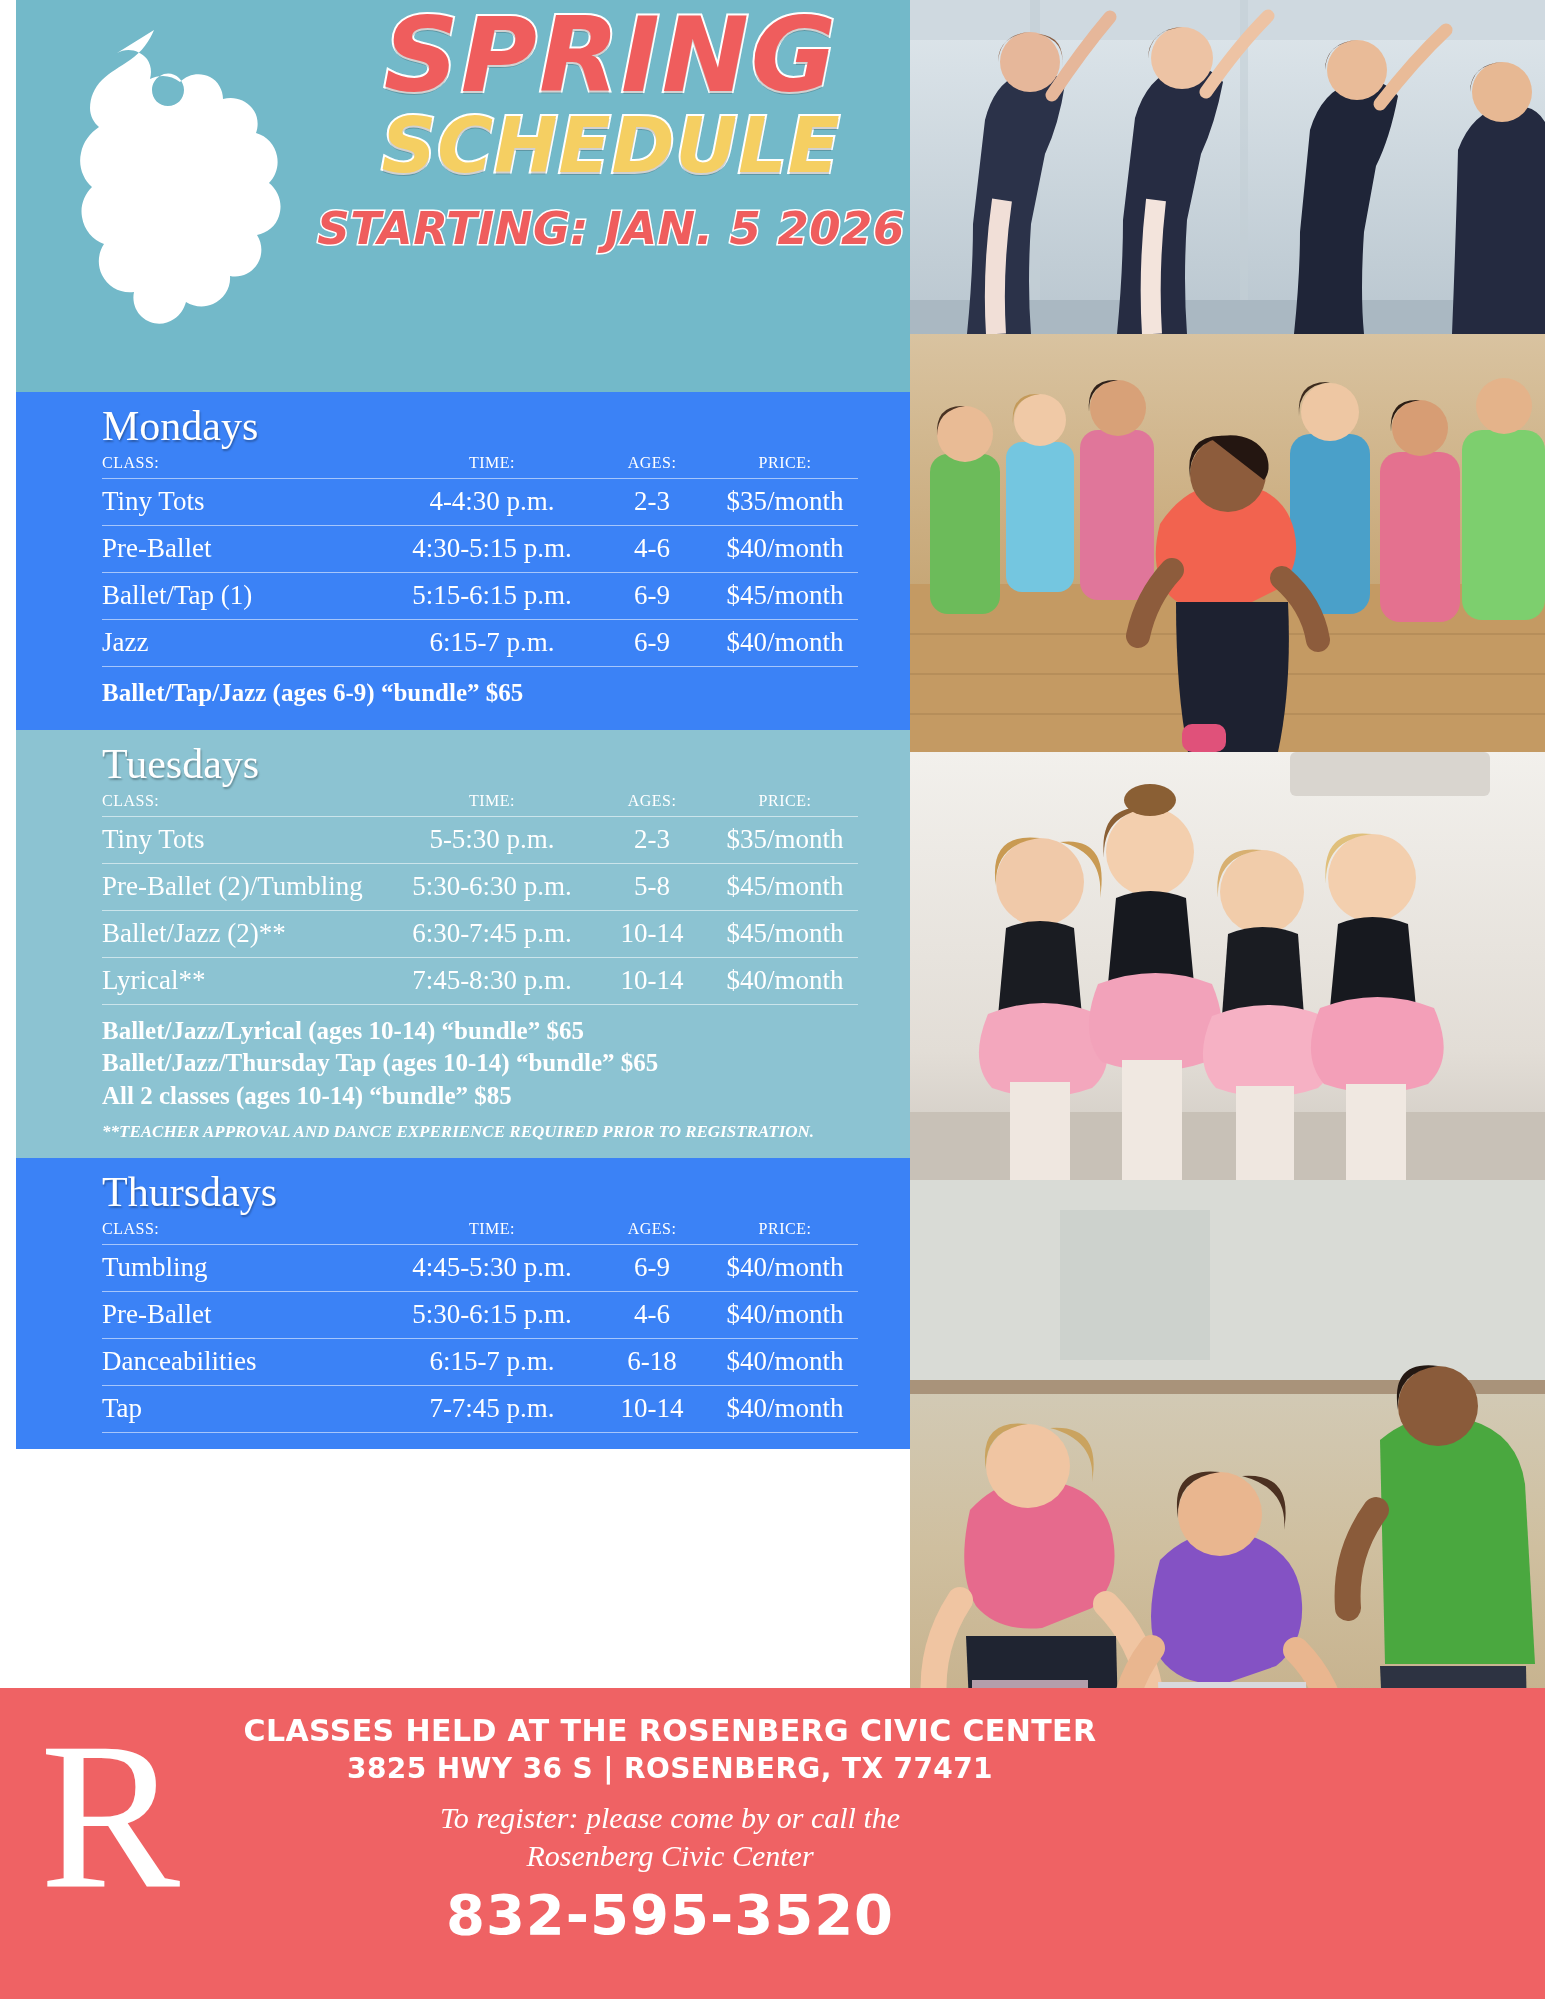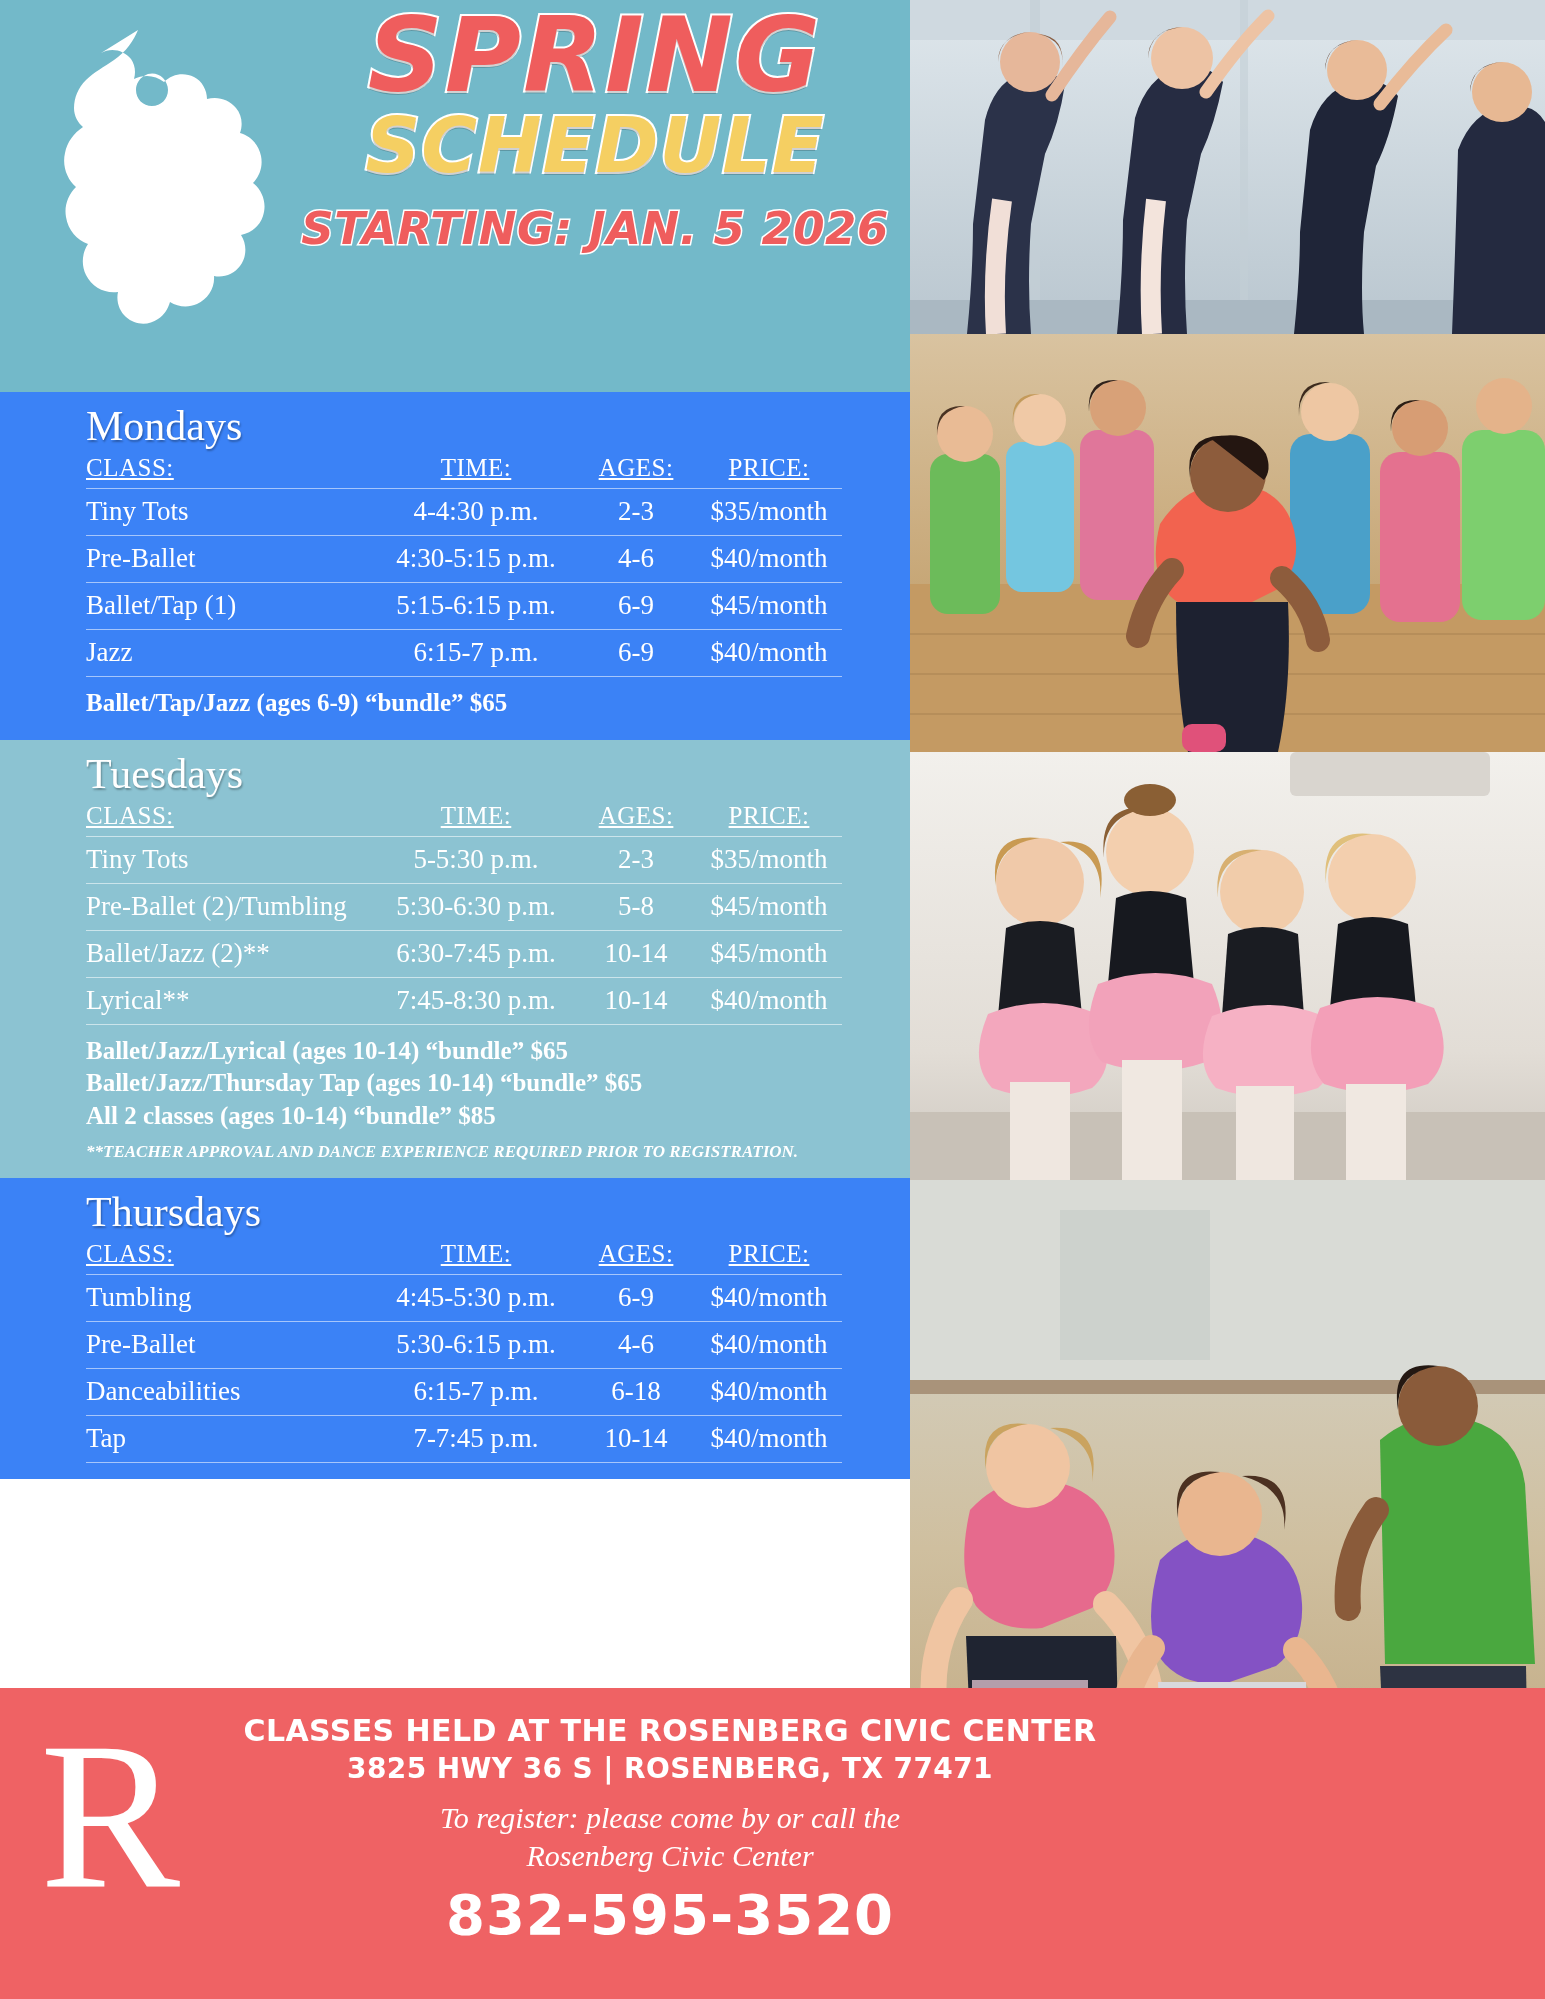--- a/index.html
+++ b/index.html
@@ -13,21 +13,21 @@
   .poster {
     position: relative;
     width: 1545px;
     height: 1999px;
     background: #ffffff;
   }
 
   
   .left-col {
     position: absolute;
-    left: 0; top: 0;
+    left: 16px; top: 0;
     width: 910px;
     height: 1999px;
   }
 
   
   .header {
     position: relative;
     width: 910px;
     height: 392px;
     background: #73b9c9;
@@ -95,27 +95,26 @@
     padding: 10px 0 2px 86px;
     text-shadow: 1px 2px 2px rgba(0,0,0,0.30);
   }
   table.schedule {
     width: 756px;
     margin-left: 86px;
     border-collapse: collapse;
     font-family: "Liberation Serif", serif;
   }
   table.schedule th {
-    font-size: 25px;
+    font-size: 16px;
     font-weight: normal;
     text-align: left;
     color: #ffffff;
     padding: 2px 0 6px 0;
     letter-spacing: 0.5px;
-    text-decoration: underline;
   }
   table.schedule th.c-class { width: 290px; }
   table.schedule th.c-time  { width: 200px; text-align: center;}
   table.schedule th.c-ages  { width: 120px; text-align: center;}
   table.schedule th.c-price { width: 146px; text-align: center;}
   table.schedule td {
     font-size: 27px;
     padding: 7px 0 8px 0;
     border-top: 1px solid rgba(255,255,255,0.55);
     color: #ffffff;

